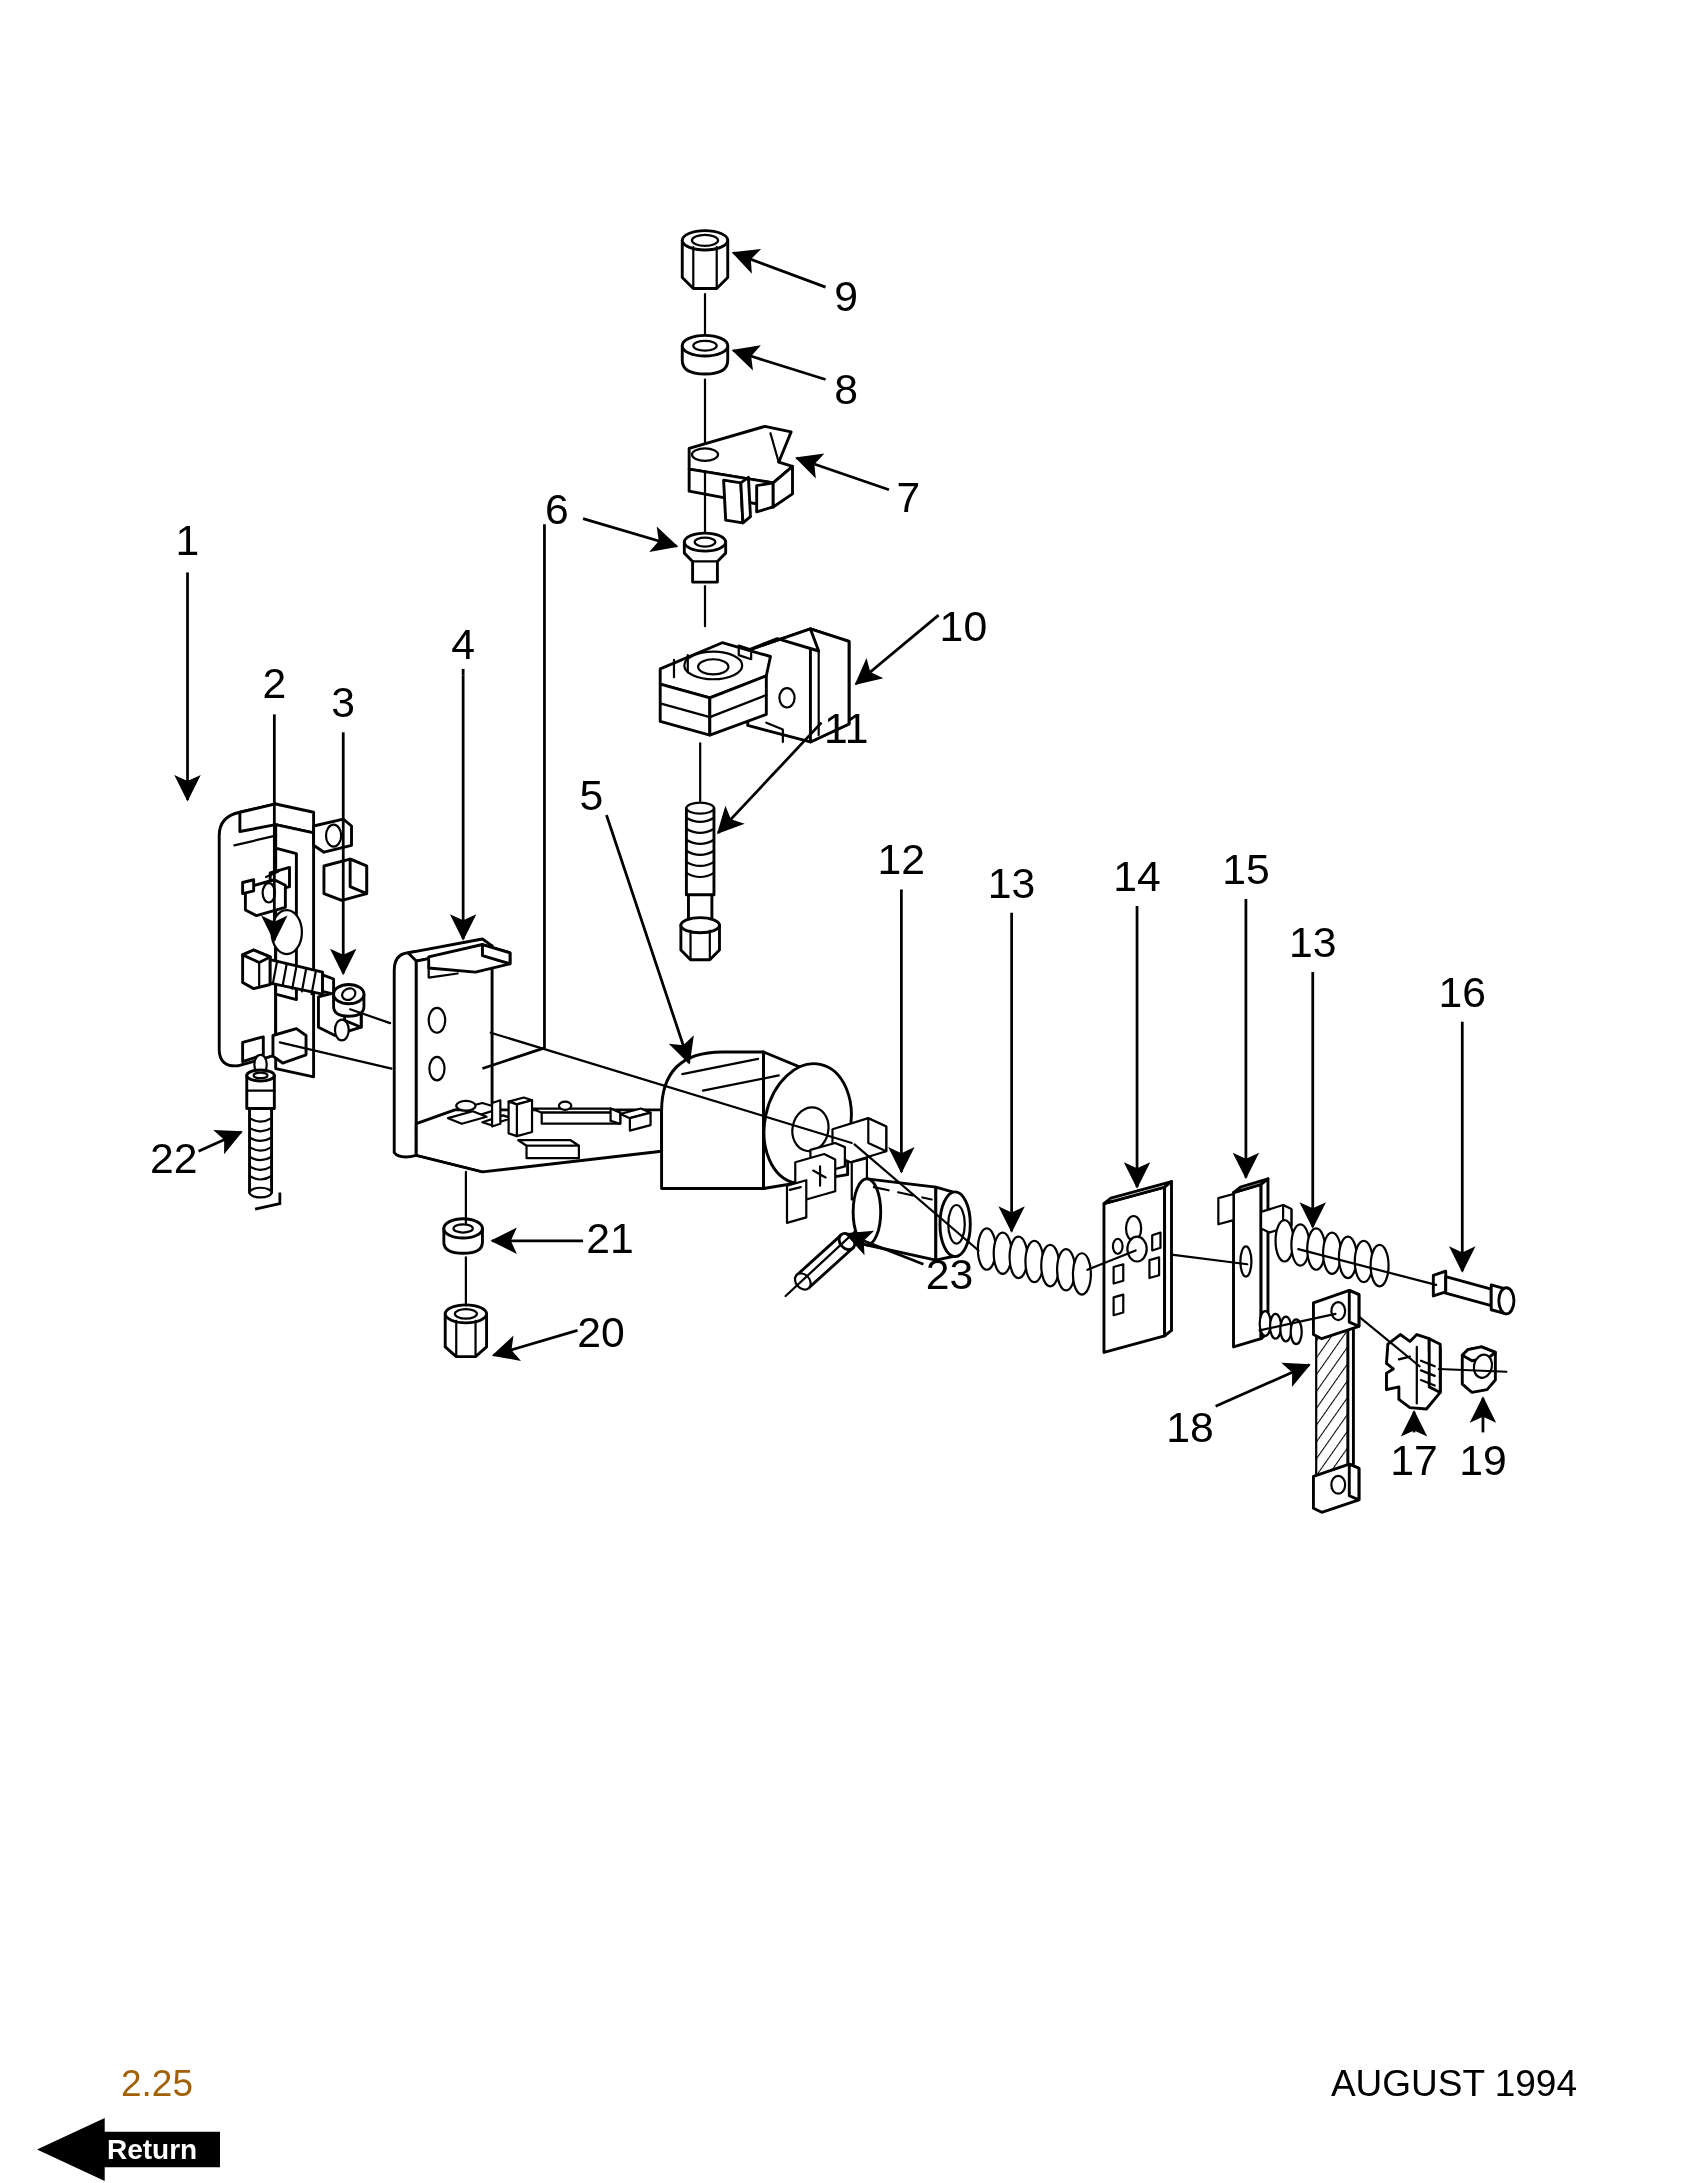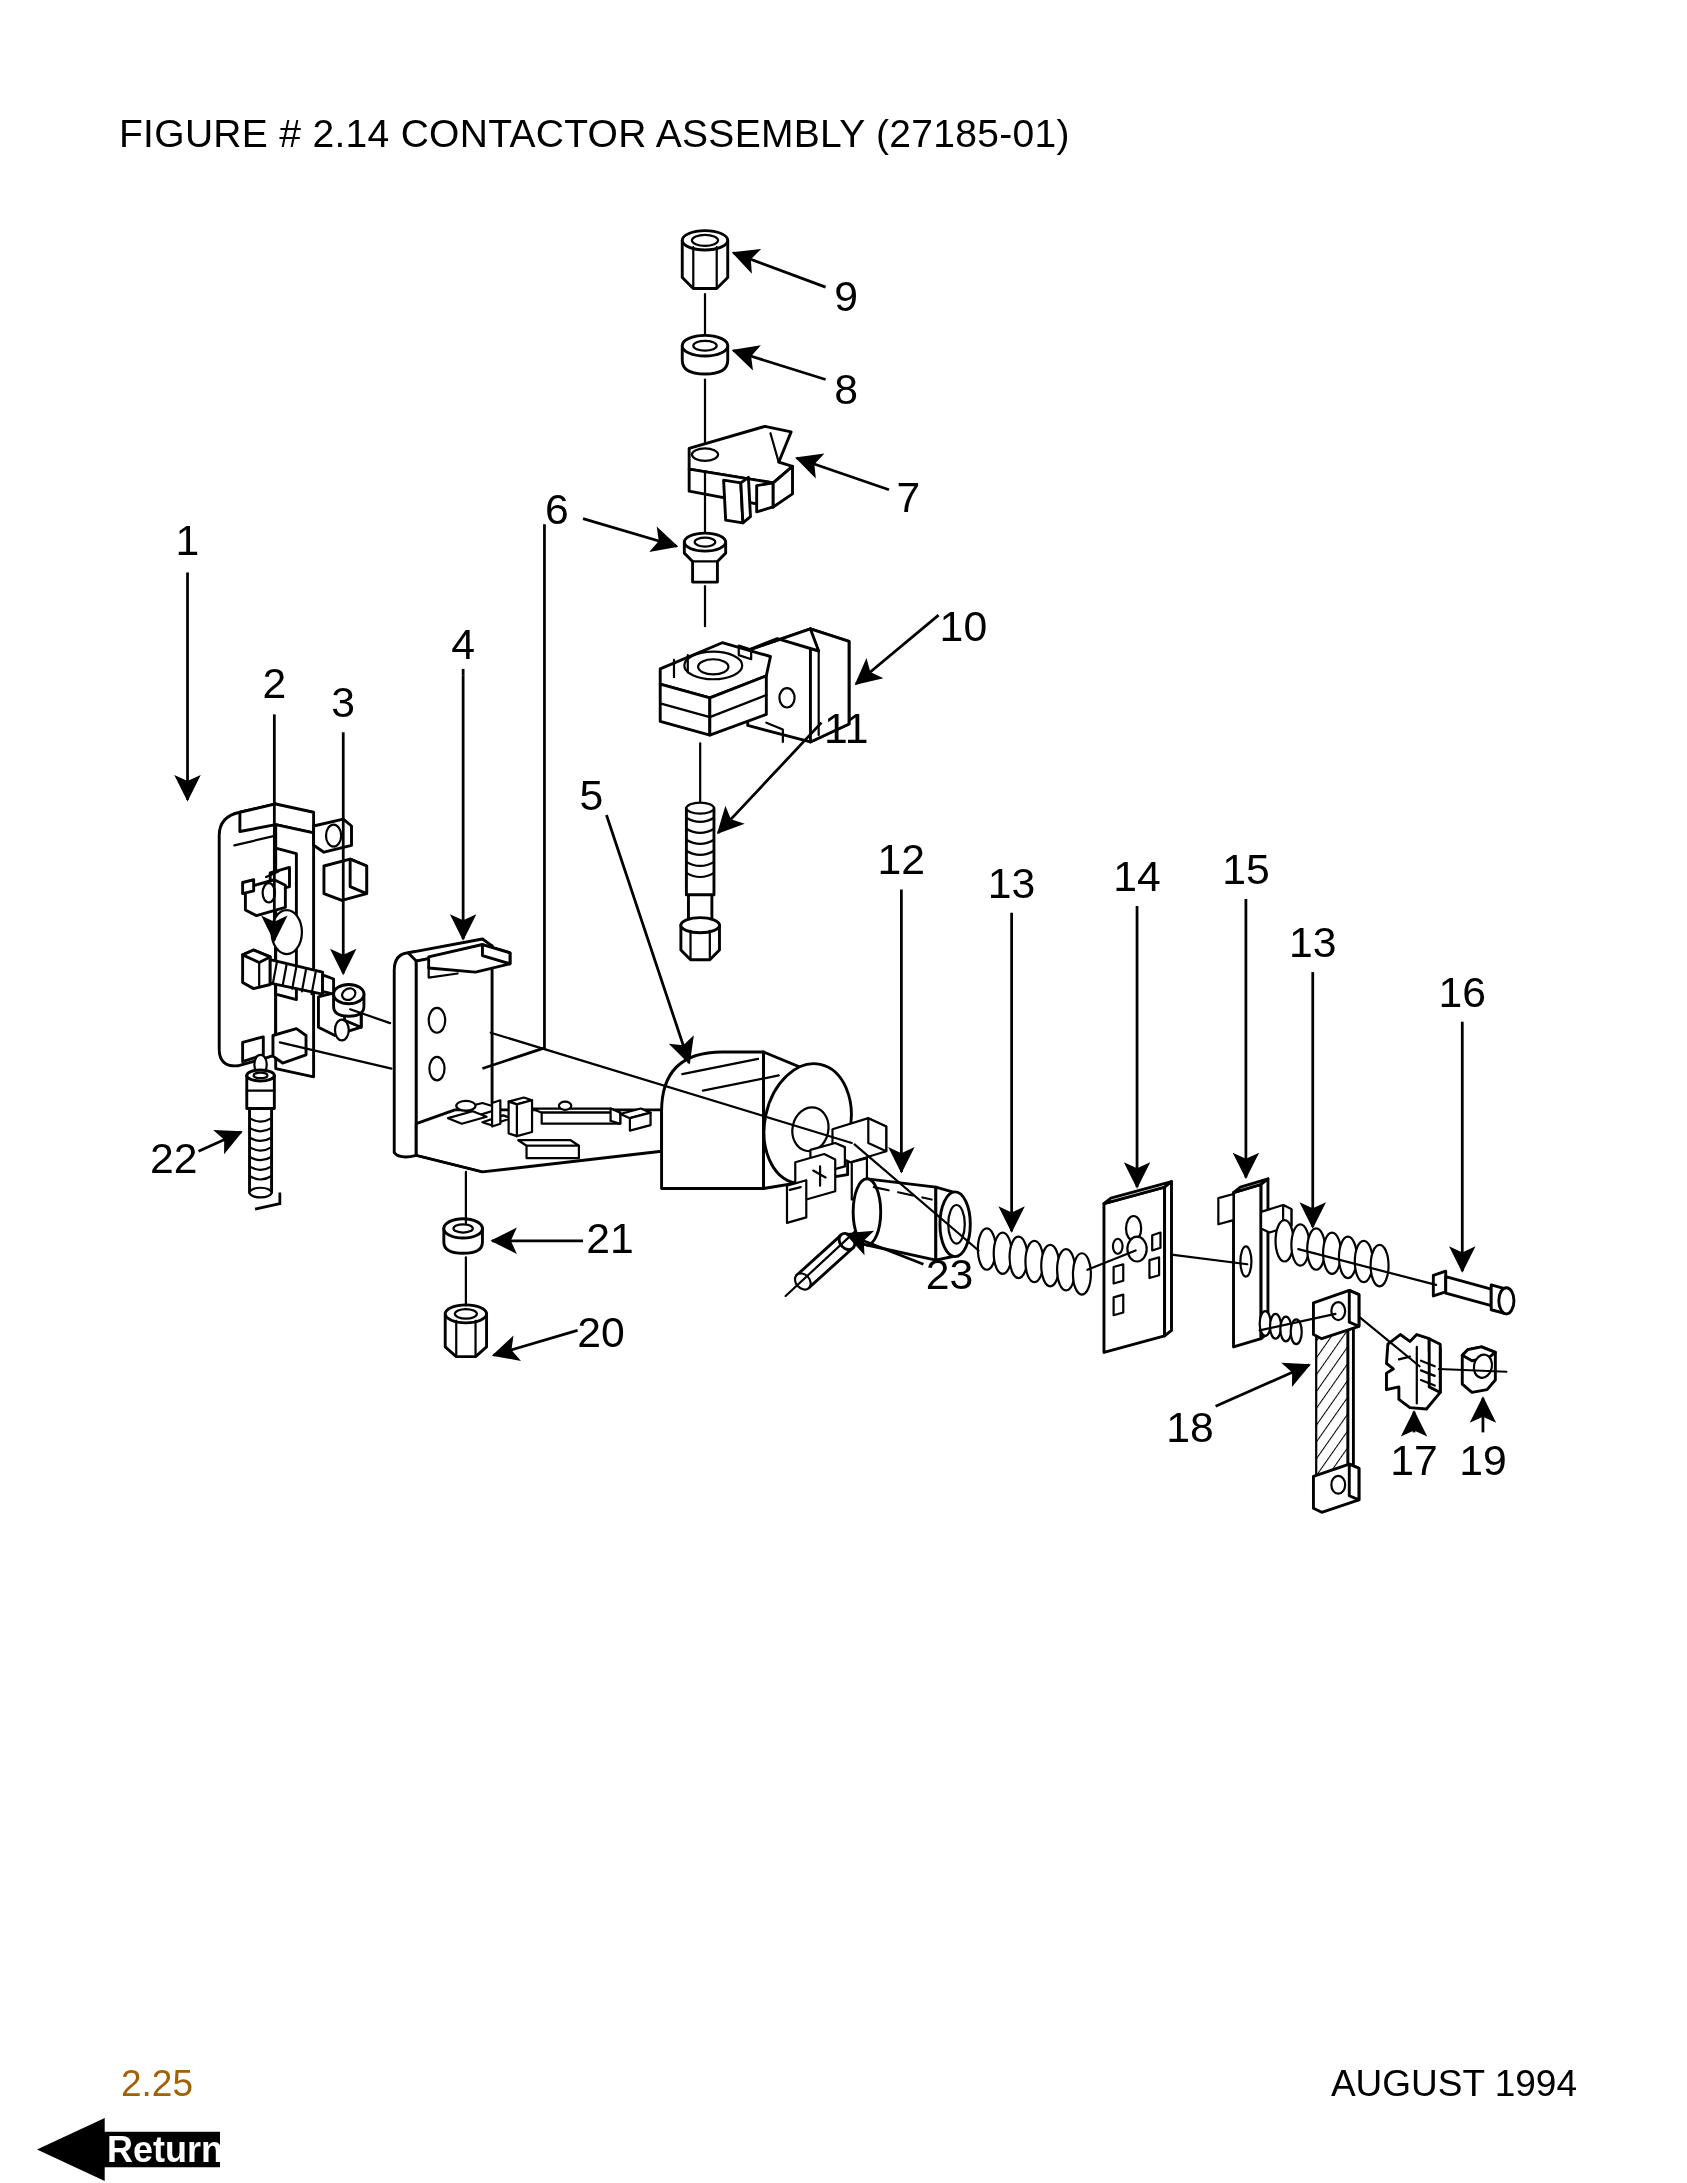--- a/index.html
+++ b/index.html
@@ -59,30 +59,29 @@
     position:absolute;left:37px;top:2118px;
     width:183px;height:63px;
     display:flex;align-items:center;cursor:pointer;
   }
   #returnbtn .arrowbody{
     position:absolute;left:0;top:0;width:183px;height:63px;
     background:#000;
     clip-path:polygon(0% 50%, 37% 0%, 37% 22%, 100% 22%, 100% 78%, 37% 78%, 37% 100%);
   }
   #returnbtn .lbl{
-    position:relative;z-index:2;color:#fff;font-size:36px;font-weight:bold;
+    position:relative;z-index:2;color:#fff;font-size:28px;font-weight:bold;
     margin-left:70px;letter-spacing:0px;
   }
 </style>
 </head>
 <body>
 
 <div id="page">
 
-  <div id="title">FIGURE # 2.14  CONTACTOR ASSEMBLY (27185-01)</div>
 
   <div id="diagram">
   <svg viewBox="0 0 2448 2560" xmlns="http://www.w3.org/2000/svg">
     <defs>
       <pattern id="braid" width="14" height="14" patternUnits="userSpaceOnUse" patternTransform="rotate(35)">
         <rect width="14" height="14" fill="#fff"></rect>
         <path d="M0 0 L0 14" stroke="#000" stroke-width="3"></path>
       </pattern>
       <marker id="ah" markerWidth="11" markerHeight="11" refX="9.4" refY="5.5" orient="auto">
         <path d="M0.4,0.7 L10,5.5 L0.4,10.3 L2.6,5.5 Z" fill="#000"></path>

